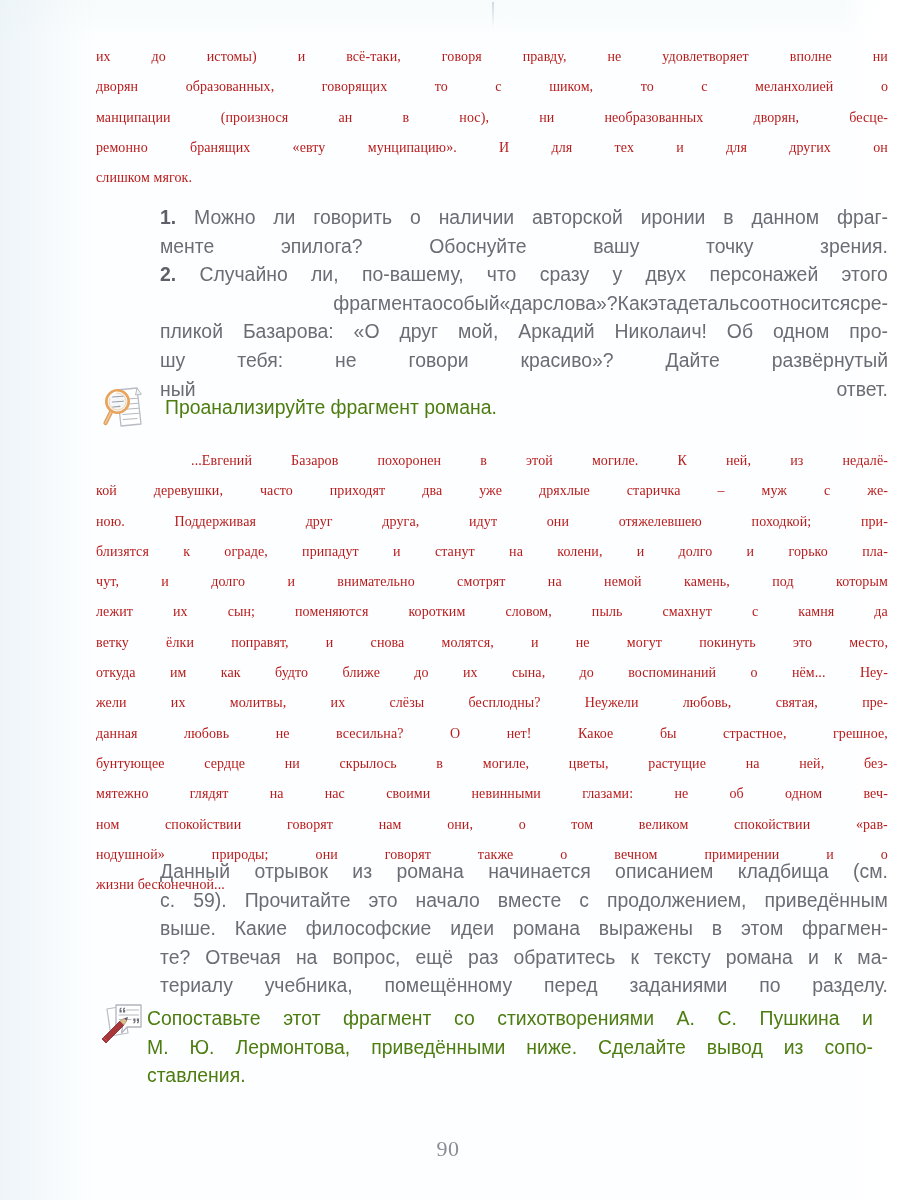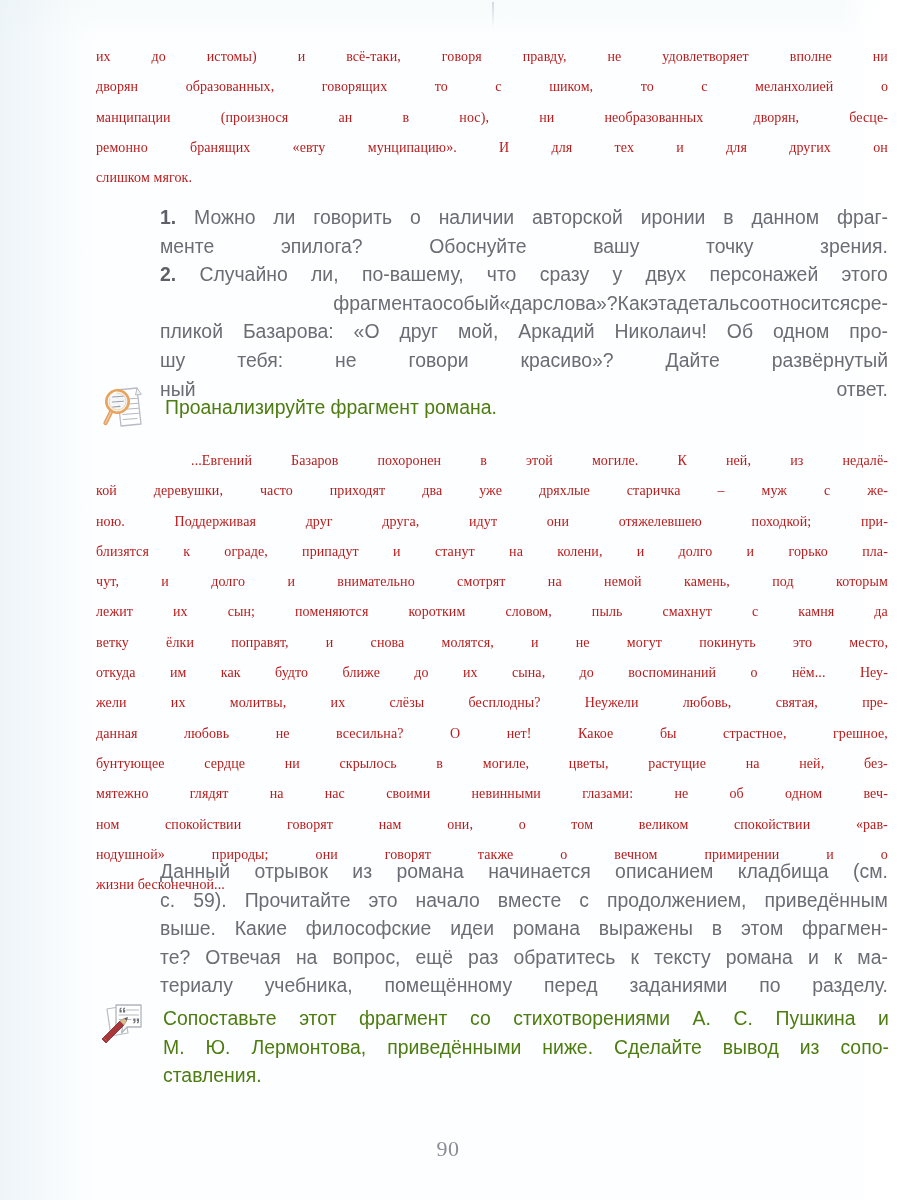--- a/index.html
+++ b/index.html
@@ -568,21 +568,21 @@
         </g>
 
         <g>
           <path d="M5 40 L9.5 35.5 L23 22 L27 26 L13.5 39.5 L9 44 Z" fill="#a8373c" stroke="#8d2e33" stroke-width="0.9" stroke-linejoin="round"></path>
           <path d="M23 22 L27 26 L29.8 21.8 L27.2 19.2 Z" fill="#dcbb8e" stroke="#b79a72" stroke-width="0.8" stroke-linejoin="round"></path>
           <path d="M27.2 19.2 L29.8 21.8 L31 18 Z" fill="#5a5a62"></path>
           <path d="M6.5 38.5 L10 42" stroke="#c65a5f" stroke-width="1" stroke-linecap="round" opacity=".8"></path>
         </g>
       </svg>
     </div>
-    <div class="icon-text icon-just" style="left:66px;top:5px;width:726px;">
+    <div class="icon-text icon-just" style="left:50px;top:5px;width:726px;">
       <span class="ln" style="display: flex; justify-content: space-between;">
 
       <span>Сопоставьте</span>
           <span>этот</span>
           <span>фрагмент</span>
           <span>со</span>
           <span>стихотворениями</span>
           <span>А.</span>
           <span>С.</span>
           <span>Пушкина</span>

